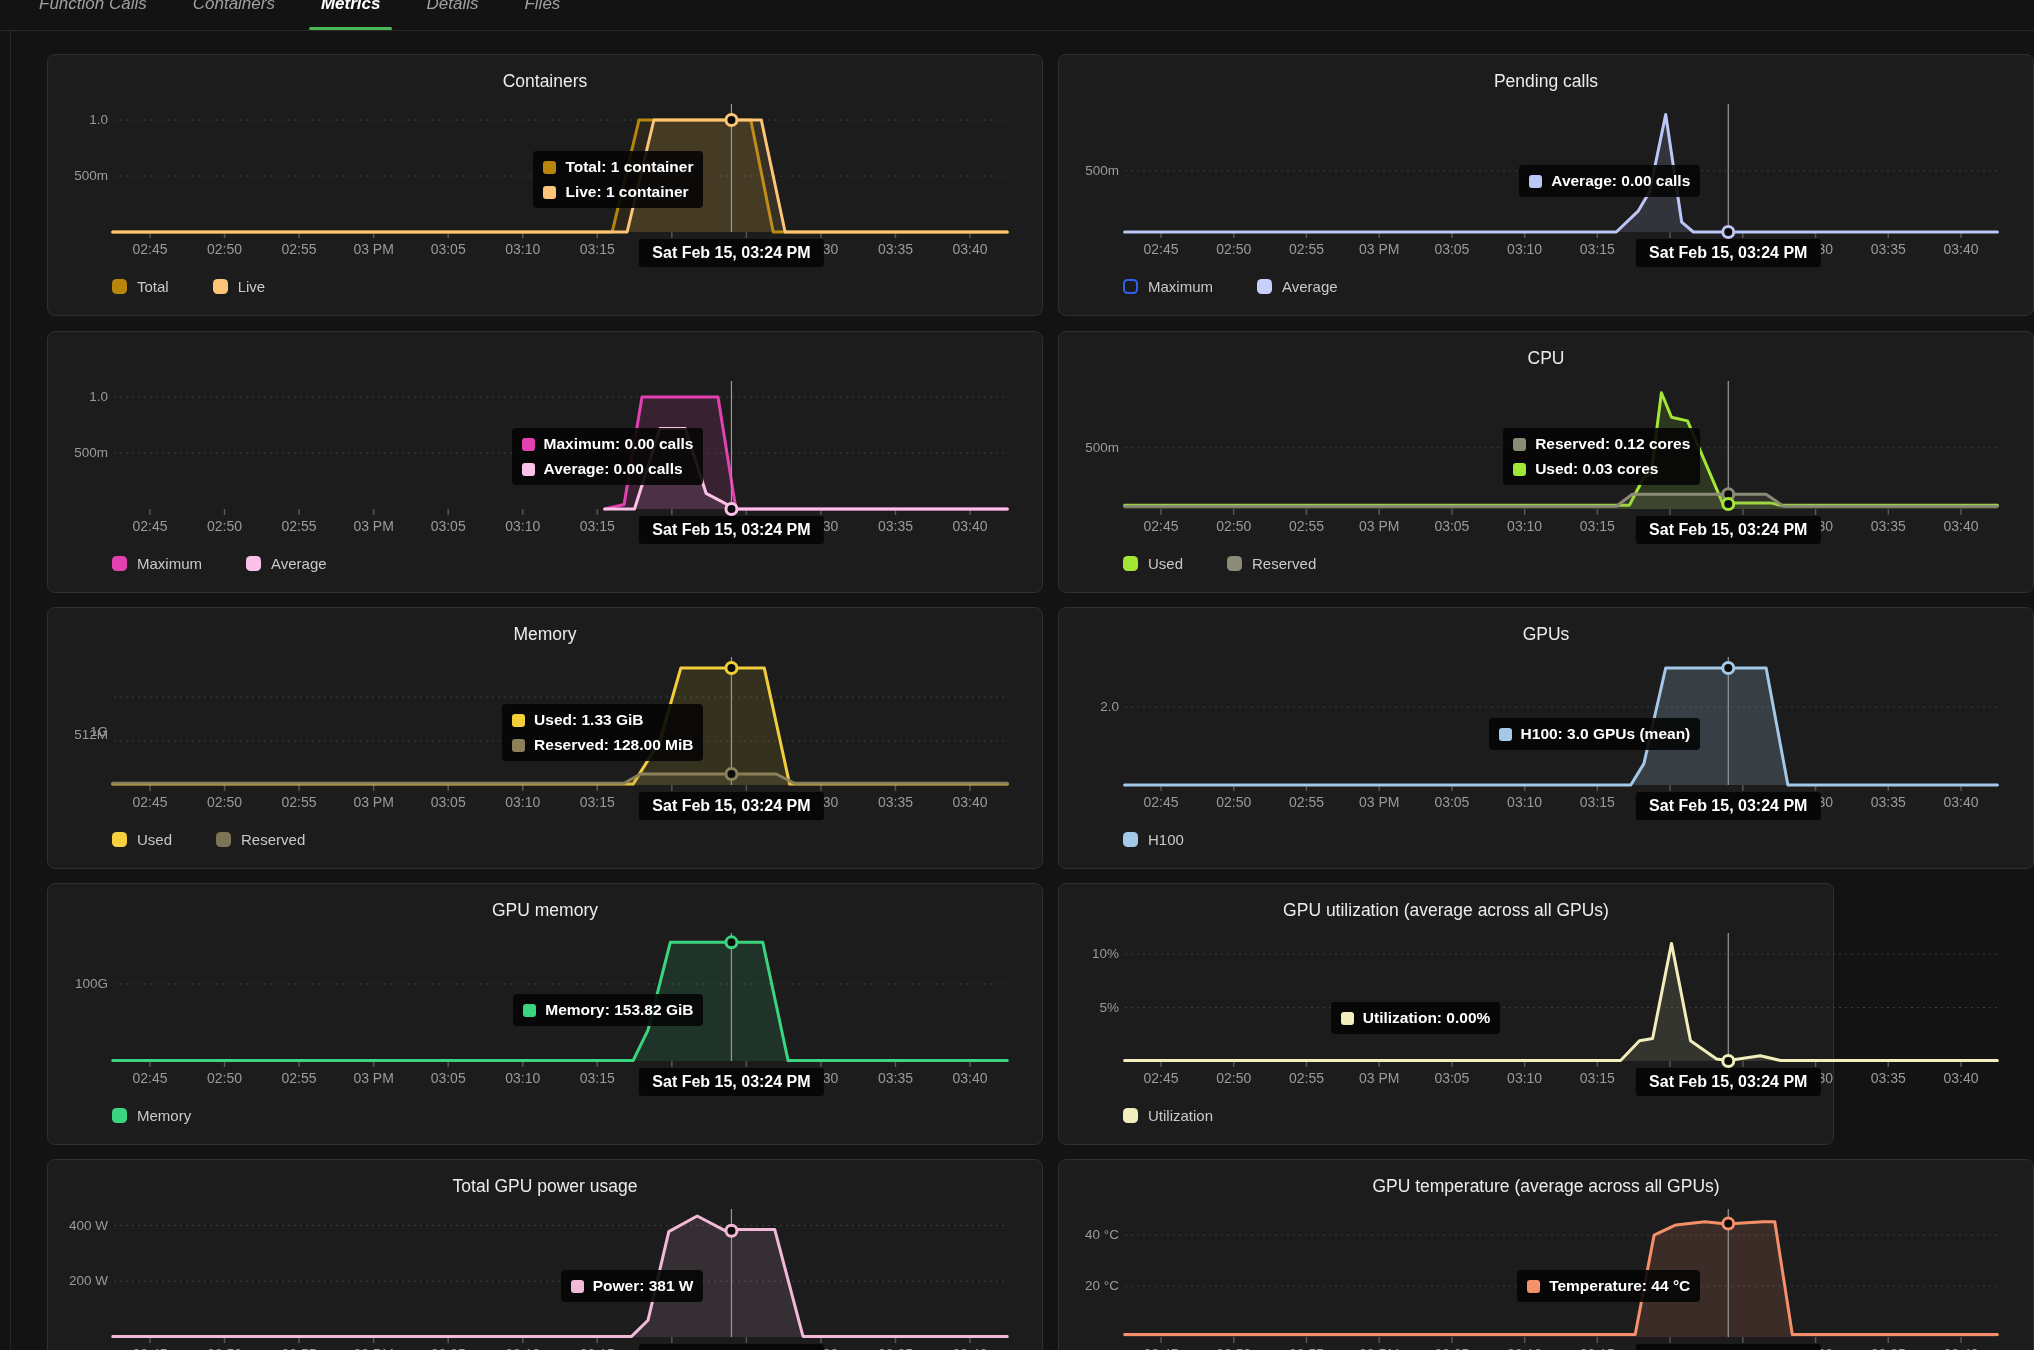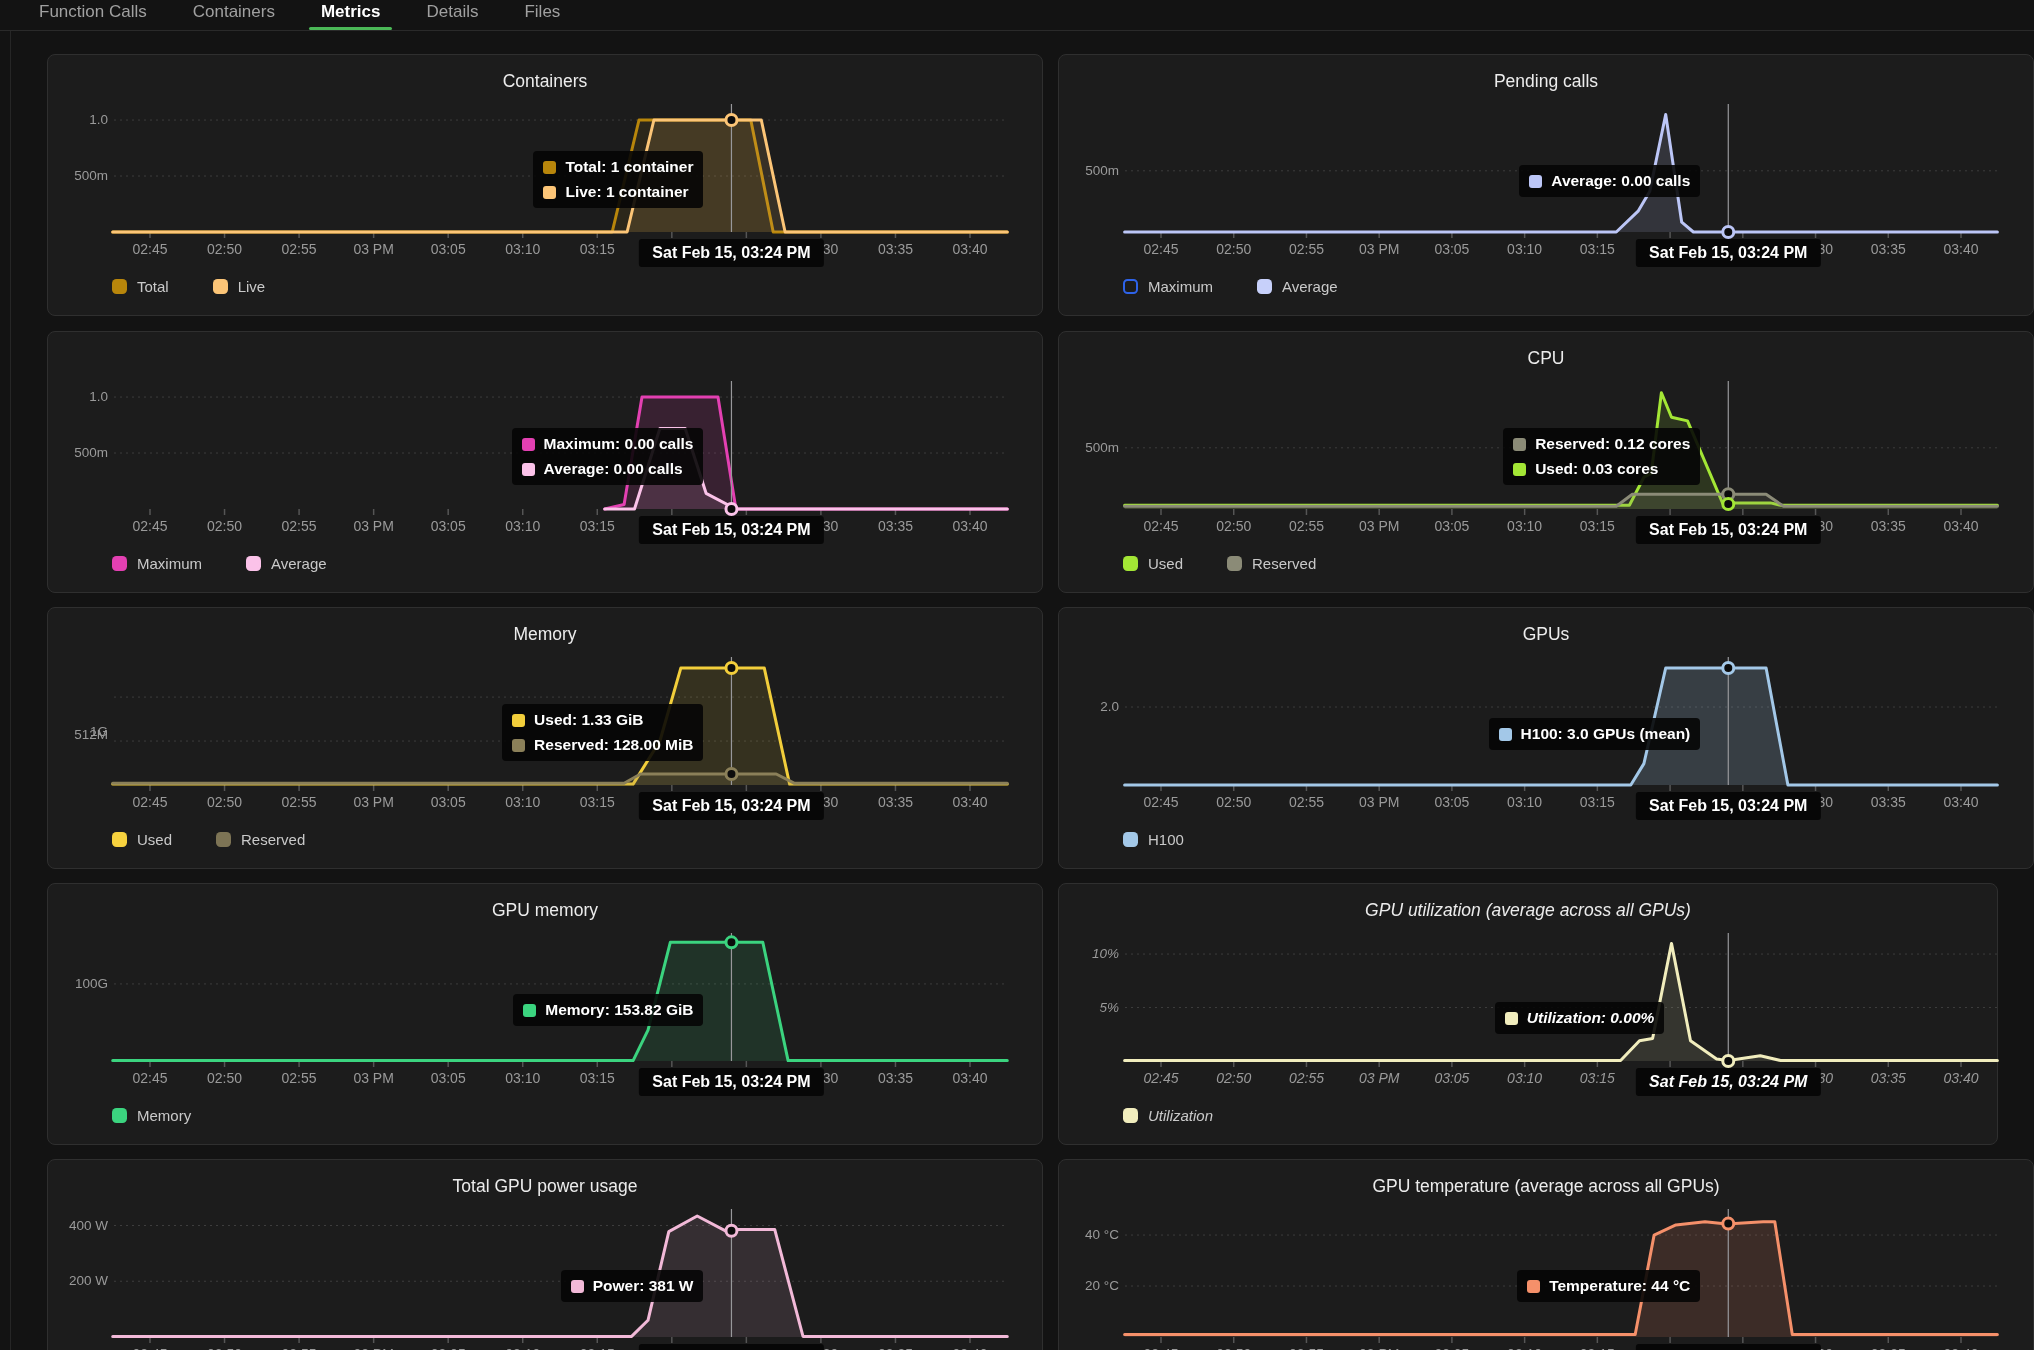--- a/index.html
+++ b/index.html
@@ -3,22 +3,22 @@
 <meta charset="utf-8">
 <style>
   html,body{margin:0;padding:0;width:2034px;height:1350px;overflow:hidden;
     background:#131313;font-family:"Liberation Sans","DejaVu Sans",sans-serif;
     -webkit-font-smoothing:antialiased;}
   #stage{position:relative;width:2034px;height:1350px;overflow:hidden;}
   
   #tabbar{position:absolute;top:0;left:0;width:100%;height:31px;
     border-bottom:1px solid #2a2a2a;display:flex;padding-left:27px;gap:22px;
     overflow:hidden;box-sizing:border-box;}
-  .tab{position:relative;padding:8px 12px;font-size:17px;color:#a0a0a0;
-    display:flex;align-items:flex-start;cursor:pointer;white-space:nowrap;}
+  .tab{position:relative;padding:0 12px;font-size:17px;color:#a0a0a0;
+    display:flex;align-items:flex-start;cursor:pointer;white-space:nowrap;font-style:italic;}
   .tab .lbl{transform:translateY(-7px);line-height:22px;}
   .tab.active{color:#ffffff;font-weight:600;}
   .tab .ul{position:absolute;left:0;right:0;bottom:0;height:3px;border-radius:3px;}
   #left-border{position:absolute;left:10px;top:31px;bottom:0;width:1px;background:#262626;}
   
   .card{position:absolute;height:262px;background:#1c1c1c;border:1px solid #2f2f2f;
     border-radius:8px;box-sizing:border-box;}
   .chart-title{position:absolute;top:16px;left:0;right:0;text-align:center;
     font-size:17.5px;color:#ececec;}
   .ylab{position:absolute;width:56px;left:4px;text-align:right;font-size:13.5px;
@@ -443,21 +443,21 @@
           </div>
         </div>
         <div class="time-tip" style="left: 683.455px;">Sat Feb 15, 03:24 PM</div>
         <div class="legend">
           <div class="litem">
             <span class="lswatch" style="background: rgb(59, 212, 127);"></span>
             <span>Memory</span>
           </div>
         </div>
       </div>
-      <div class="card" style="left: 1058px; top: 883px; width: 940px; font-style: italic;">
+      <div class="card" style="left: 1058px; top: 883px; width: 776px;">
         <div class="chart-title">GPU utilization (average across all GPUs)</div>
         <div class="ylab" style="top: 61.0612px;">10%</div>
         <div class="ylab" style="top: 114.531px;">5%</div>
         <svg width="976" height="140" viewBox="0 0 976 140" class="plot">
           <line x1="66" x2="938" y1="24.061224489795915" y2="24.061224489795915" stroke="#3d3d3d" stroke-width="1" stroke-dasharray="2 4"></line>
           <line x1="66" x2="938" y1="77.53061224489795" y2="77.53061224489795" stroke="#3d3d3d" stroke-width="1" stroke-dasharray="2 4"></line>
           <line x1="102" x2="102" y1="131" y2="137" stroke="#555" stroke-width="1.5"></line>
           <line x1="174.72727272727275" x2="174.72727272727275" y1="131" y2="137" stroke="#555" stroke-width="1.5"></line>
           <line x1="247.45454545454547" x2="247.45454545454547" y1="131" y2="137" stroke="#555" stroke-width="1.5"></line>
           <line x1="320.1818181818182" x2="320.1818181818182" y1="131" y2="137" stroke="#555" stroke-width="1.5"></line>

